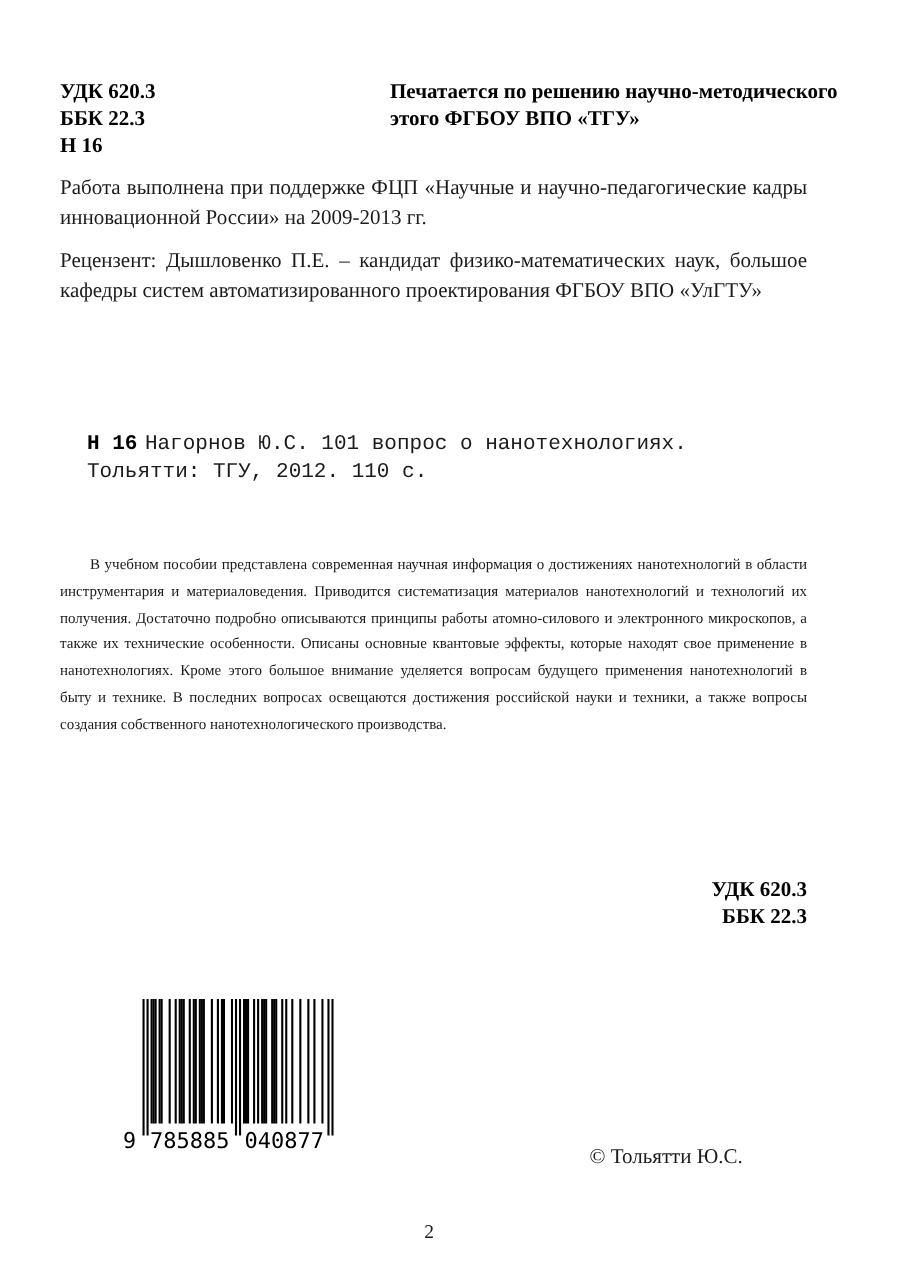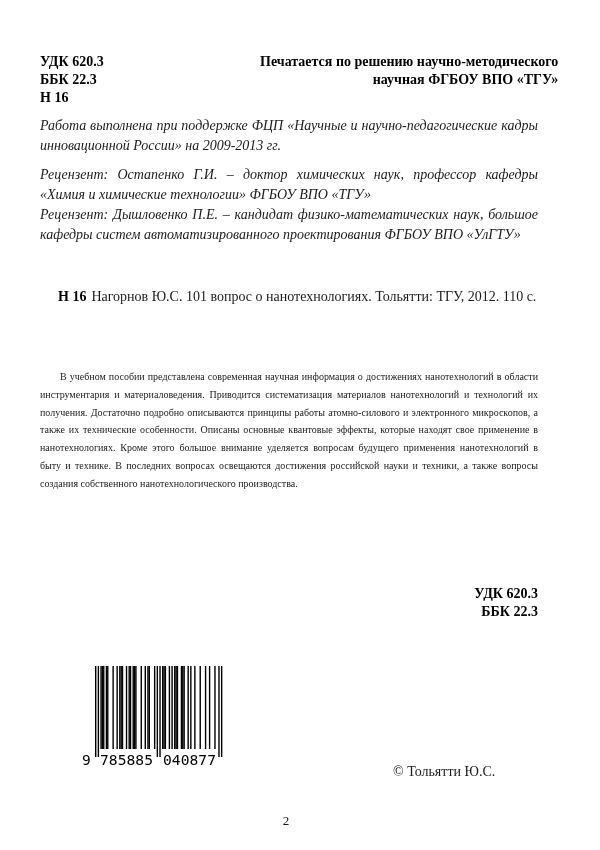--- a/index.html
+++ b/index.html
@@ -12,32 +12,32 @@
     color: #1b1b1b;
     overflow: hidden;
     margin-top: 20px;
   }
   .hdr-left {
     position: absolute; left: 40px; top: 33px;
     font-size: 14px; line-height: 18px; font-weight: bold; color: #000;
   }
   .hdr-right {
     position: absolute; left: 260px; top: 33px;
-    font-size: 14px; line-height: 18px; font-weight: bold; color: #000; text-align: right;
+    font-size: 14px; line-height: 18px; font-weight: bold; color: #000;
   }
   .para {
     position: absolute; left: 40px; width: 498px;
-    font-size: 14px; line-height: 20px; text-align: justify; font-style: italic;
+    font-size: 14px; line-height: 20px; text-align: justify;
   }
   .support { top: 96px; }
   .reviewers { top: 145px; }
   .reviewers p { margin: 0; }
   .catalog {
     position: absolute; left: 58px; top: 267px; width: 480px;
-    font-size: 14px; line-height: 19px;
+    font-size: 14px; line-height: 19px; font-family: Liberation Mono, monospace;
   }
   .catalog .lbl { font-weight: bold; color: #000; margin-right: 5px; }
   .isbn {
     position: absolute; left: 40px; top: 316px;
     font-size: 14.5px; font-weight: bold; color: #000;
   }
   .annotation {
     position: absolute; left: 40px; top: 348px; width: 498px;
     font-size: 10px; line-height: 17.8px; text-align: justify;
     text-indent: 20px;
@@ -70,27 +70,26 @@
 <div class="page">
 
   <div class="hdr-left">
     <div>УДК 620.3</div>
     <div>ББК 22.3</div>
     <div>Н 16</div>
   </div>
 
   <div class="hdr-right">
     <div>Печатается по решению научно-методического</div>
-    <div>научная ФГБОУ ВПО «ТГУ»</div>
+    <div>этого ФГБОУ ВПО «ТГУ»</div>
   </div>
 
   <div class="para support">Работа выполнена при поддержке ФЦП «Научные и научно-педагогические кадры инновационной России» на 2009-2013 гг.</div>
 
   <div class="para reviewers">
-    <p>Рецензент: Остапенко Г.И. – доктор химических наук, профессор кафедры «Химия и химические технологии» ФГБОУ ВПО «ТГУ»</p>
     <p>Рецензент: Дышловенко П.Е. – кандидат физико-математических наук, большое кафедры систем автоматизированного проектирования ФГБОУ ВПО «УлГТУ»</p>
   </div>
 
   <div class="catalog">
     <span class="lbl">Н 16</span><span>Нагорнов Ю.С. 101 вопрос о нанотехнологиях. Тольятти: ТГУ, 2012. 110 с.</span>
   </div>
 
 
   <div class="annotation">В учебном пособии представлена современная научная информация о достижениях нанотехнологий в области инструментария и материаловедения. Приводится систематизация материалов нанотехнологий и технологий их получения. Достаточно подробно описываются принципы работы атомно-силового и электронного микроскопов, а также их технические особенности. Описаны основные квантовые эффекты, которые находят свое применение в нанотехнологиях. Кроме этого большое внимание уделяется вопросам будущего применения нанотехнологий в быту и технике. В последних вопросах освещаются достижения российской науки и техники, а также вопросы создания собственного нанотехнологического производства.</div>
 

